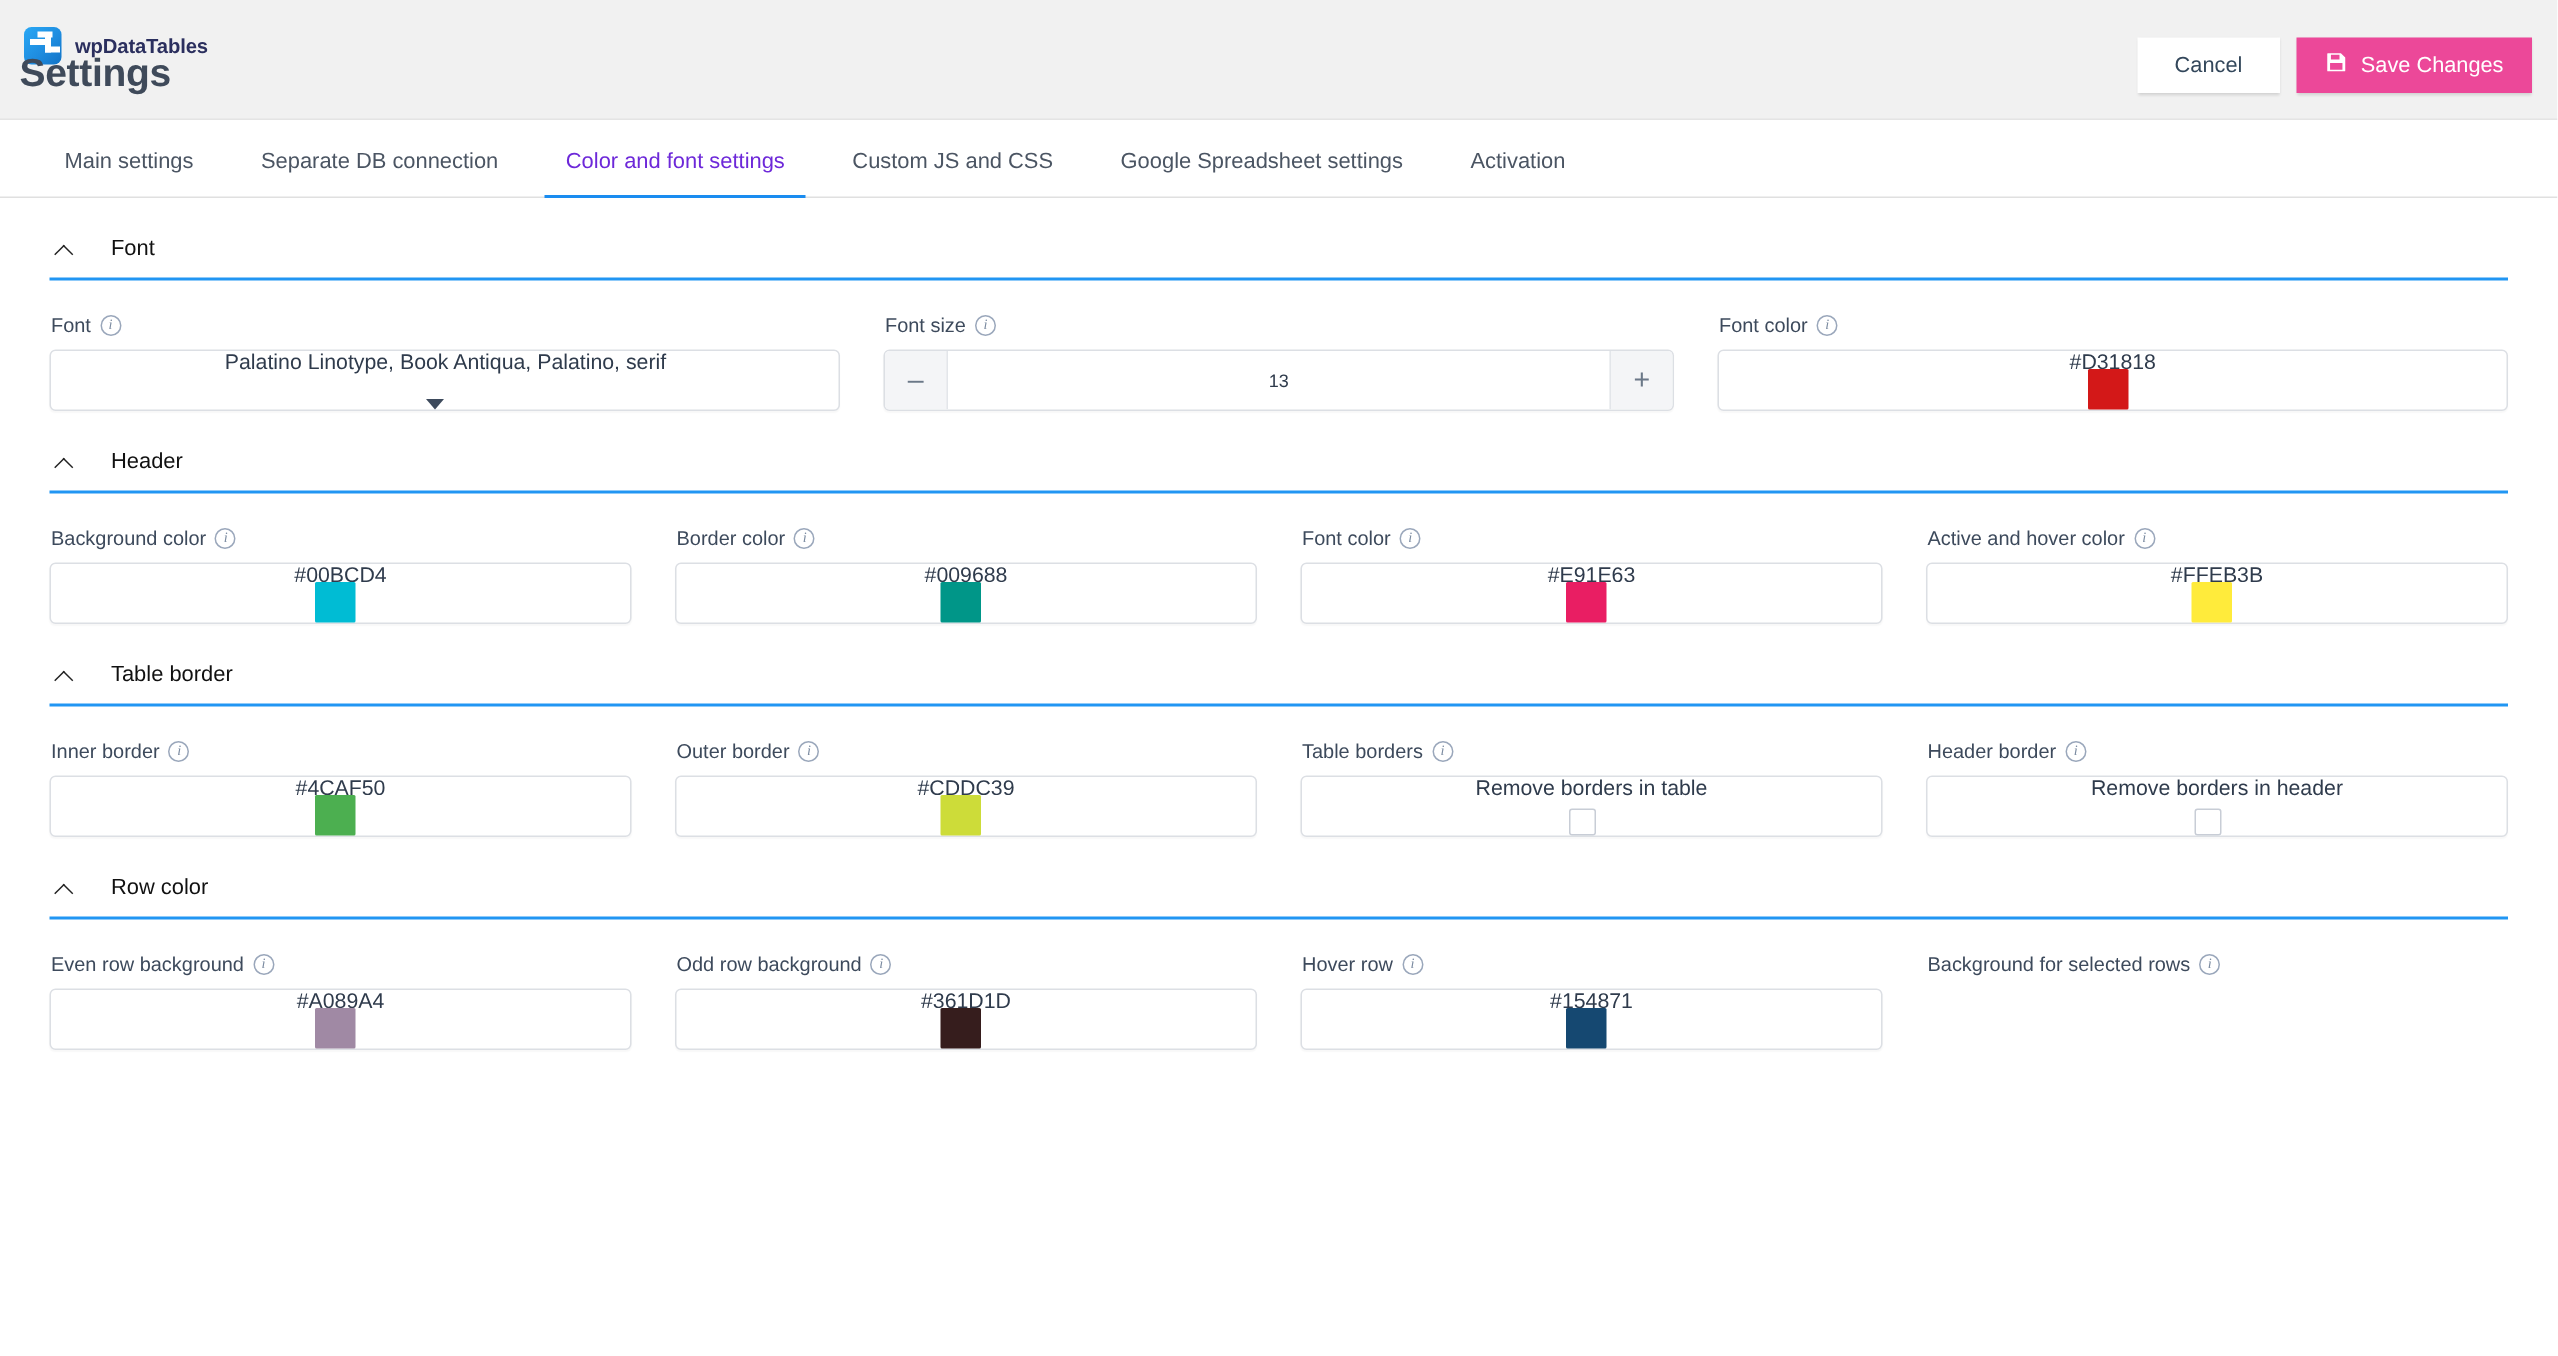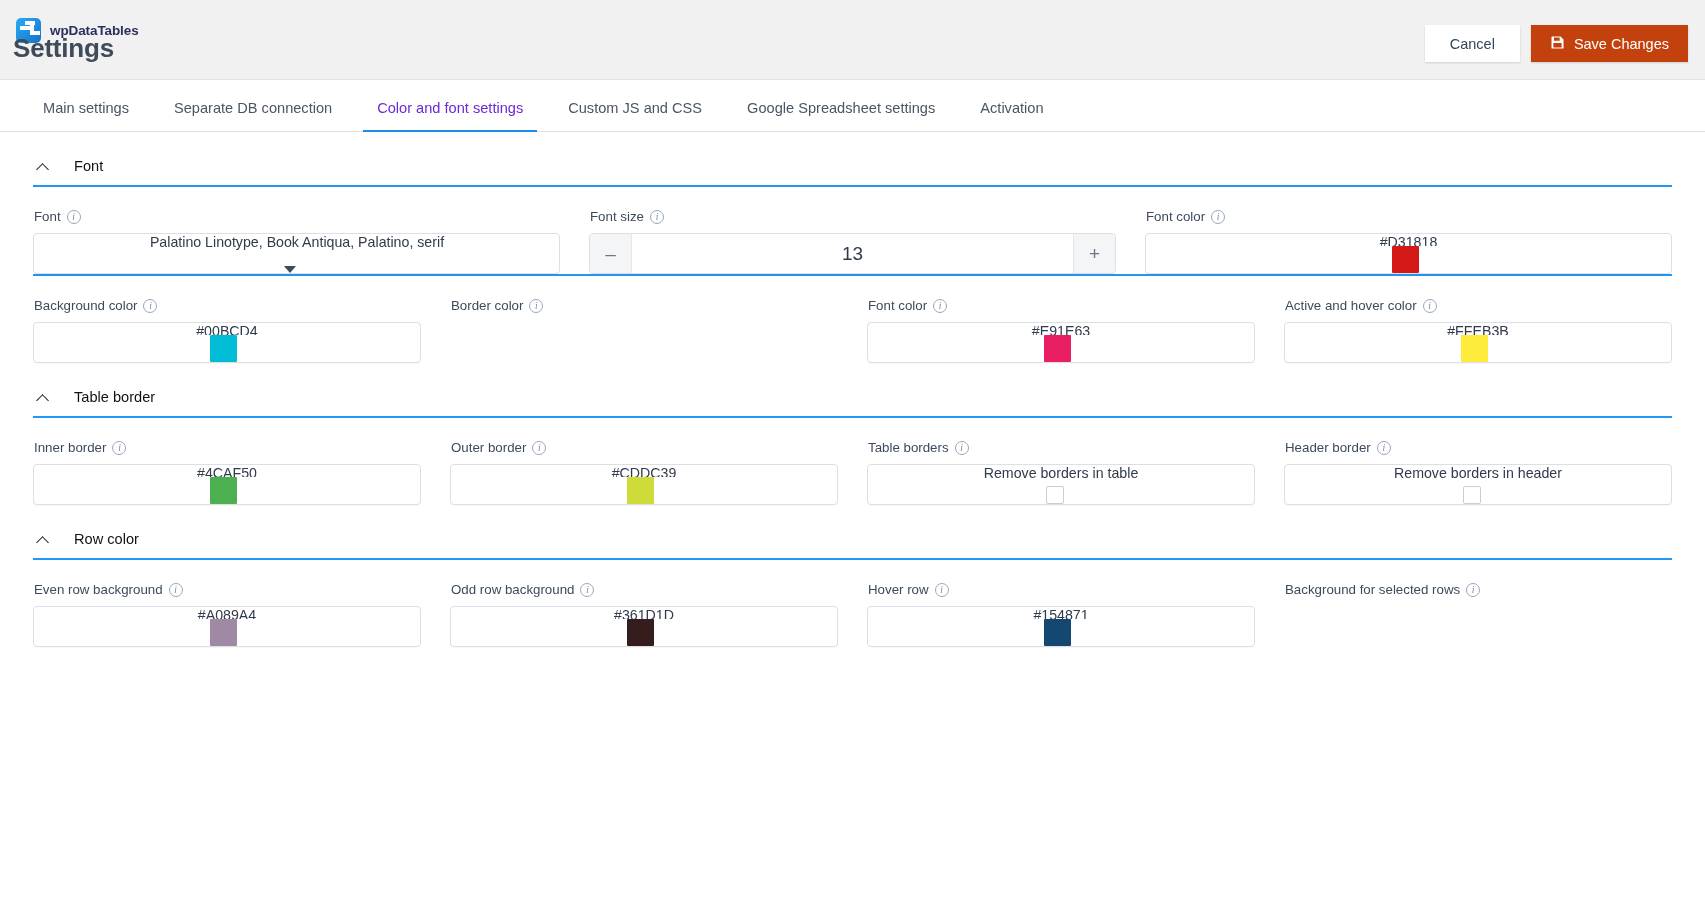--- a/index.html
+++ b/index.html
@@ -75,21 +75,21 @@
     border: none;
     font-family: "Liberation Sans", sans-serif;
   }
   .btn-cancel {
     background: #ffffff;
     color: #33475b;
     padding: 0 25px;
     box-shadow: 0 1px 2px rgba(0,0,0,0.14);
   }
   .btn-save {
-    background: #c2410c;
+    background: #ec4899;
     color: #ffffff;
     padding: 0 19px;
     gap: 9px;
     box-shadow: 0 1px 2px rgba(0,0,0,0.14);
   }
   .save-icon { display: block; }
 
   
   .tabs {
     position: relative;
@@ -256,21 +256,21 @@
     color: #6b7888;
     user-select: none;
   }
   .step-btn.minus { border-right: 1px solid #e3e6ea; }
   .step-btn.plus { border-left: 1px solid #e3e6ea; }
   .step-value {
     flex: 1;
     display: flex;
     align-items: center;
     justify-content: center;
-    font-size: 19px;
+    font-size: 12px;
     color: #2f3b4c;
   }
 </style>
 </head>
 <body>
 
 <div class="topbar">
   <div class="brand">
     <div class="brand-logo"></div>
     <div class="brand-name">wpDataTables</div>
@@ -333,36 +333,44 @@
             <span class="info-icon">i</span>
           </div>
           <div class="input-box">
             <div class="input-text">#D31818</div>
             <span class="swatch" style="background: rgb(211, 24, 24);"></span>
           </div>
         </div>
       </div>
     </div>
     <div class="section">
+      <div class="section-head">
+        <span class="chevron-up"></span>
+        <div class="section-title">Header</div>
+      </div>
       <div class="section-rule"></div>
       <div class="row">
         <div class="field">
           <div class="field-label">
             <span>Background color</span>
             <span class="info-icon">i</span>
           </div>
           <div class="input-box">
             <div class="input-text">#00BCD4</div>
             <span class="swatch" style="background: rgb(0, 188, 212);"></span>
           </div>
         </div>
         <div class="field">
           <div class="field-label">
             <span>Border color</span>
             <span class="info-icon">i</span>
+          </div>
+          <div class="input-box">
+            <div class="input-text">#009688</div>
+            <span class="swatch" style="background: rgb(0, 150, 136);"></span>
           </div>
         </div>
         <div class="field">
           <div class="field-label">
             <span>Font color</span>
             <span class="info-icon">i</span>
           </div>
           <div class="input-box">
             <div class="input-text">#E91E63</div>
             <span class="swatch" style="background: rgb(233, 30, 99);"></span>

